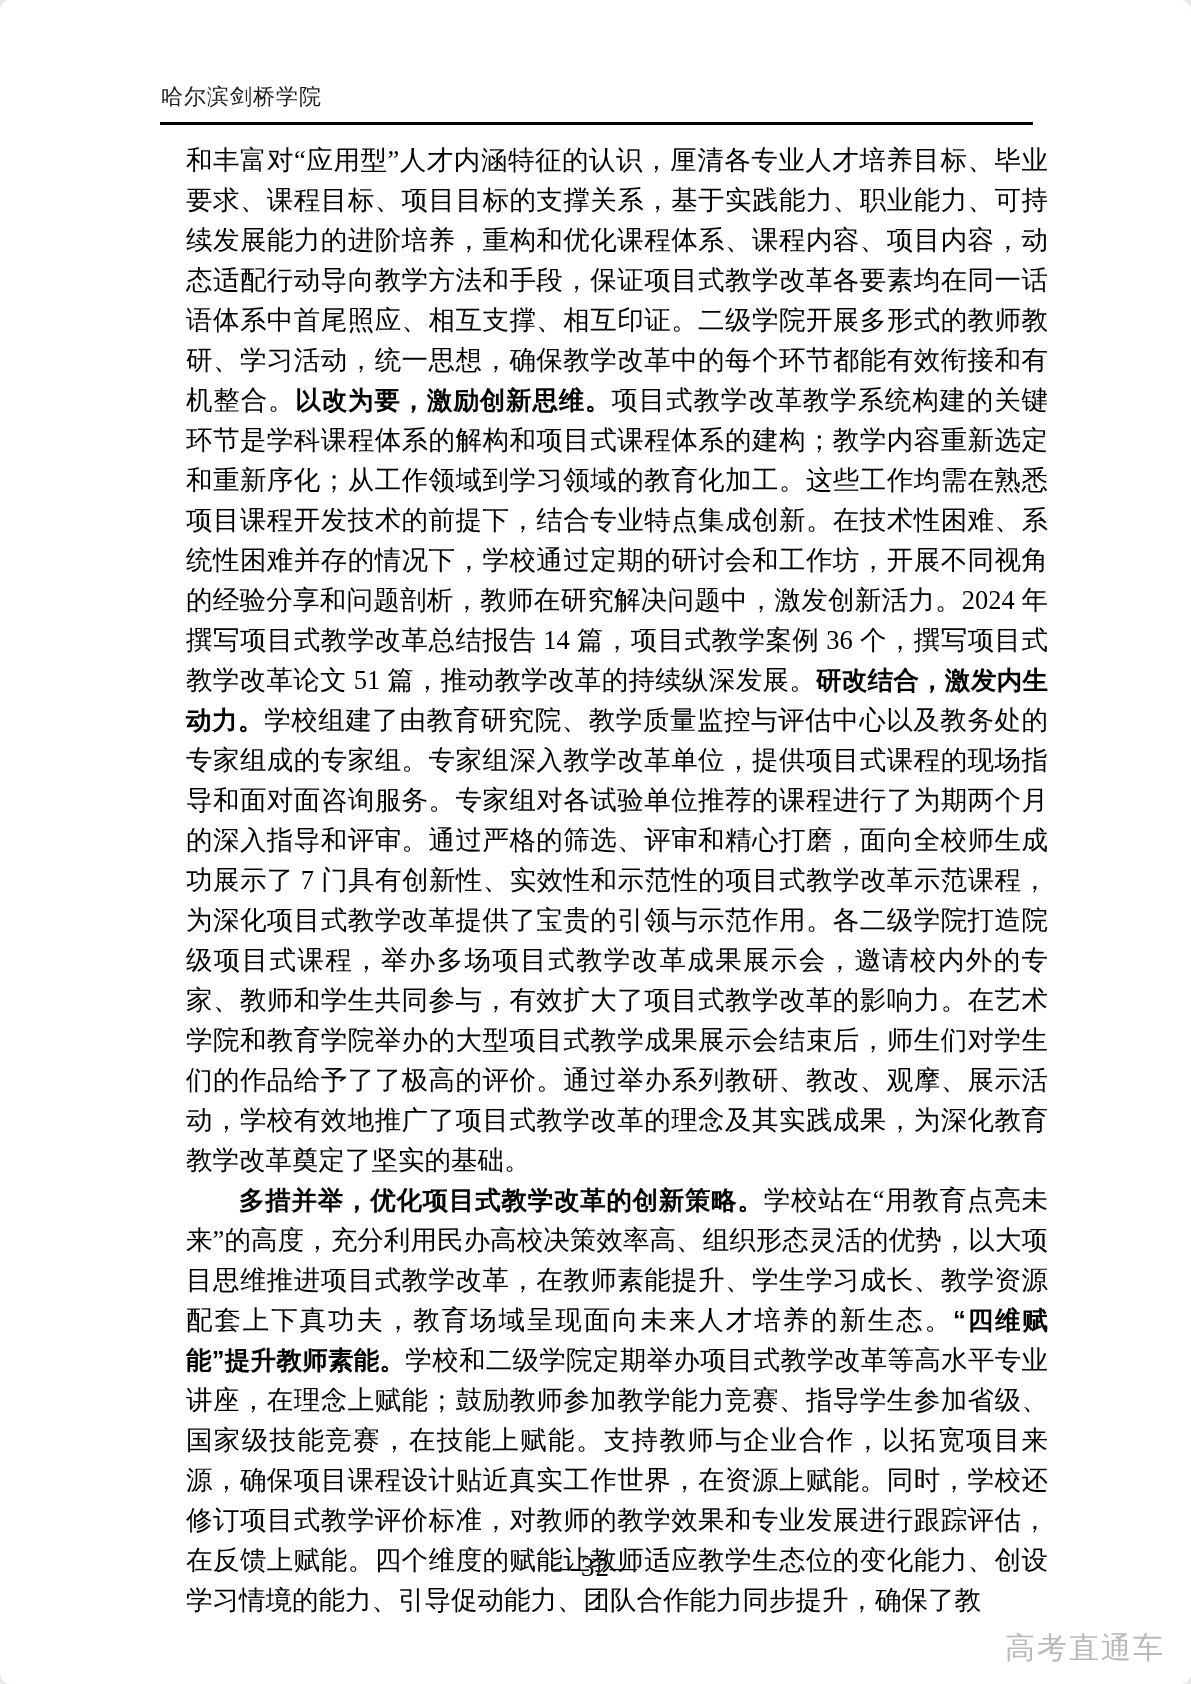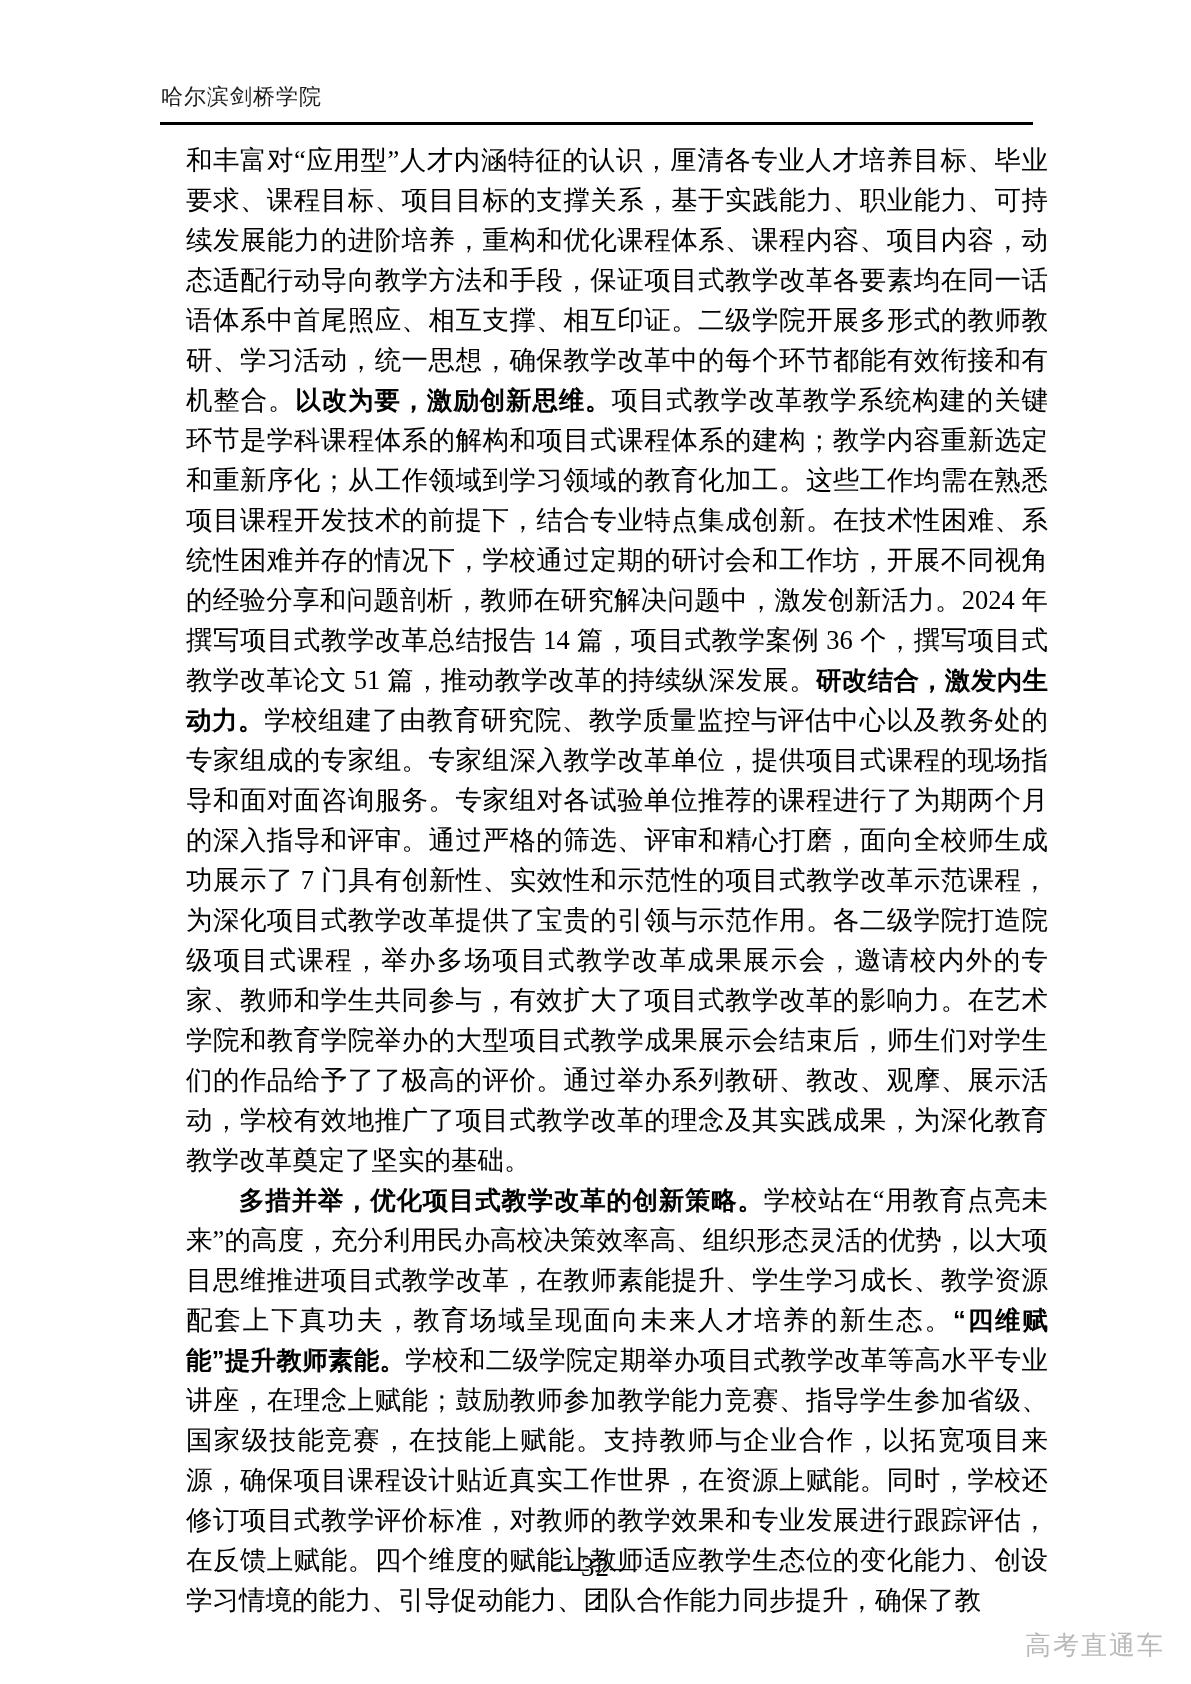--- a/index.html
+++ b/index.html
@@ -9,20 +9,21 @@
   }
   .page {
     position: relative;
     width: 1191px;
     height: 1684px;
     margin: 0 auto;
     background: #ffffff;
     overflow: hidden;
     font-family: "Liberation Serif", "DejaVu Serif", serif;
     color: #000000;
+    border-radius: 11px;
   }
   .header-text {
     position: absolute;
     left: 161px;
     top: 84px;
     font-size: 22px;
     line-height: 26px;
     color: #1a1a1a;
     letter-spacing: 1px;
   }
@@ -64,21 +65,21 @@
     top: 1552px;
     width: 100%;
     text-align: center;
     font-size: 27px;
     letter-spacing: 1px;
   }
   .watermark {
     position: absolute;
     right: 26px;
     top: 1628px;
-    font-size: 26px;
+    font-size: 30px;
     font-family: "Liberation Sans", "DejaVu Sans", sans-serif;
     color: #b9b9b9;
     letter-spacing: 2px;
     text-shadow: 1px 1px 0 #ffffff;
   }
 </style>
 </head>
 <body>
 
 <div class="page">

